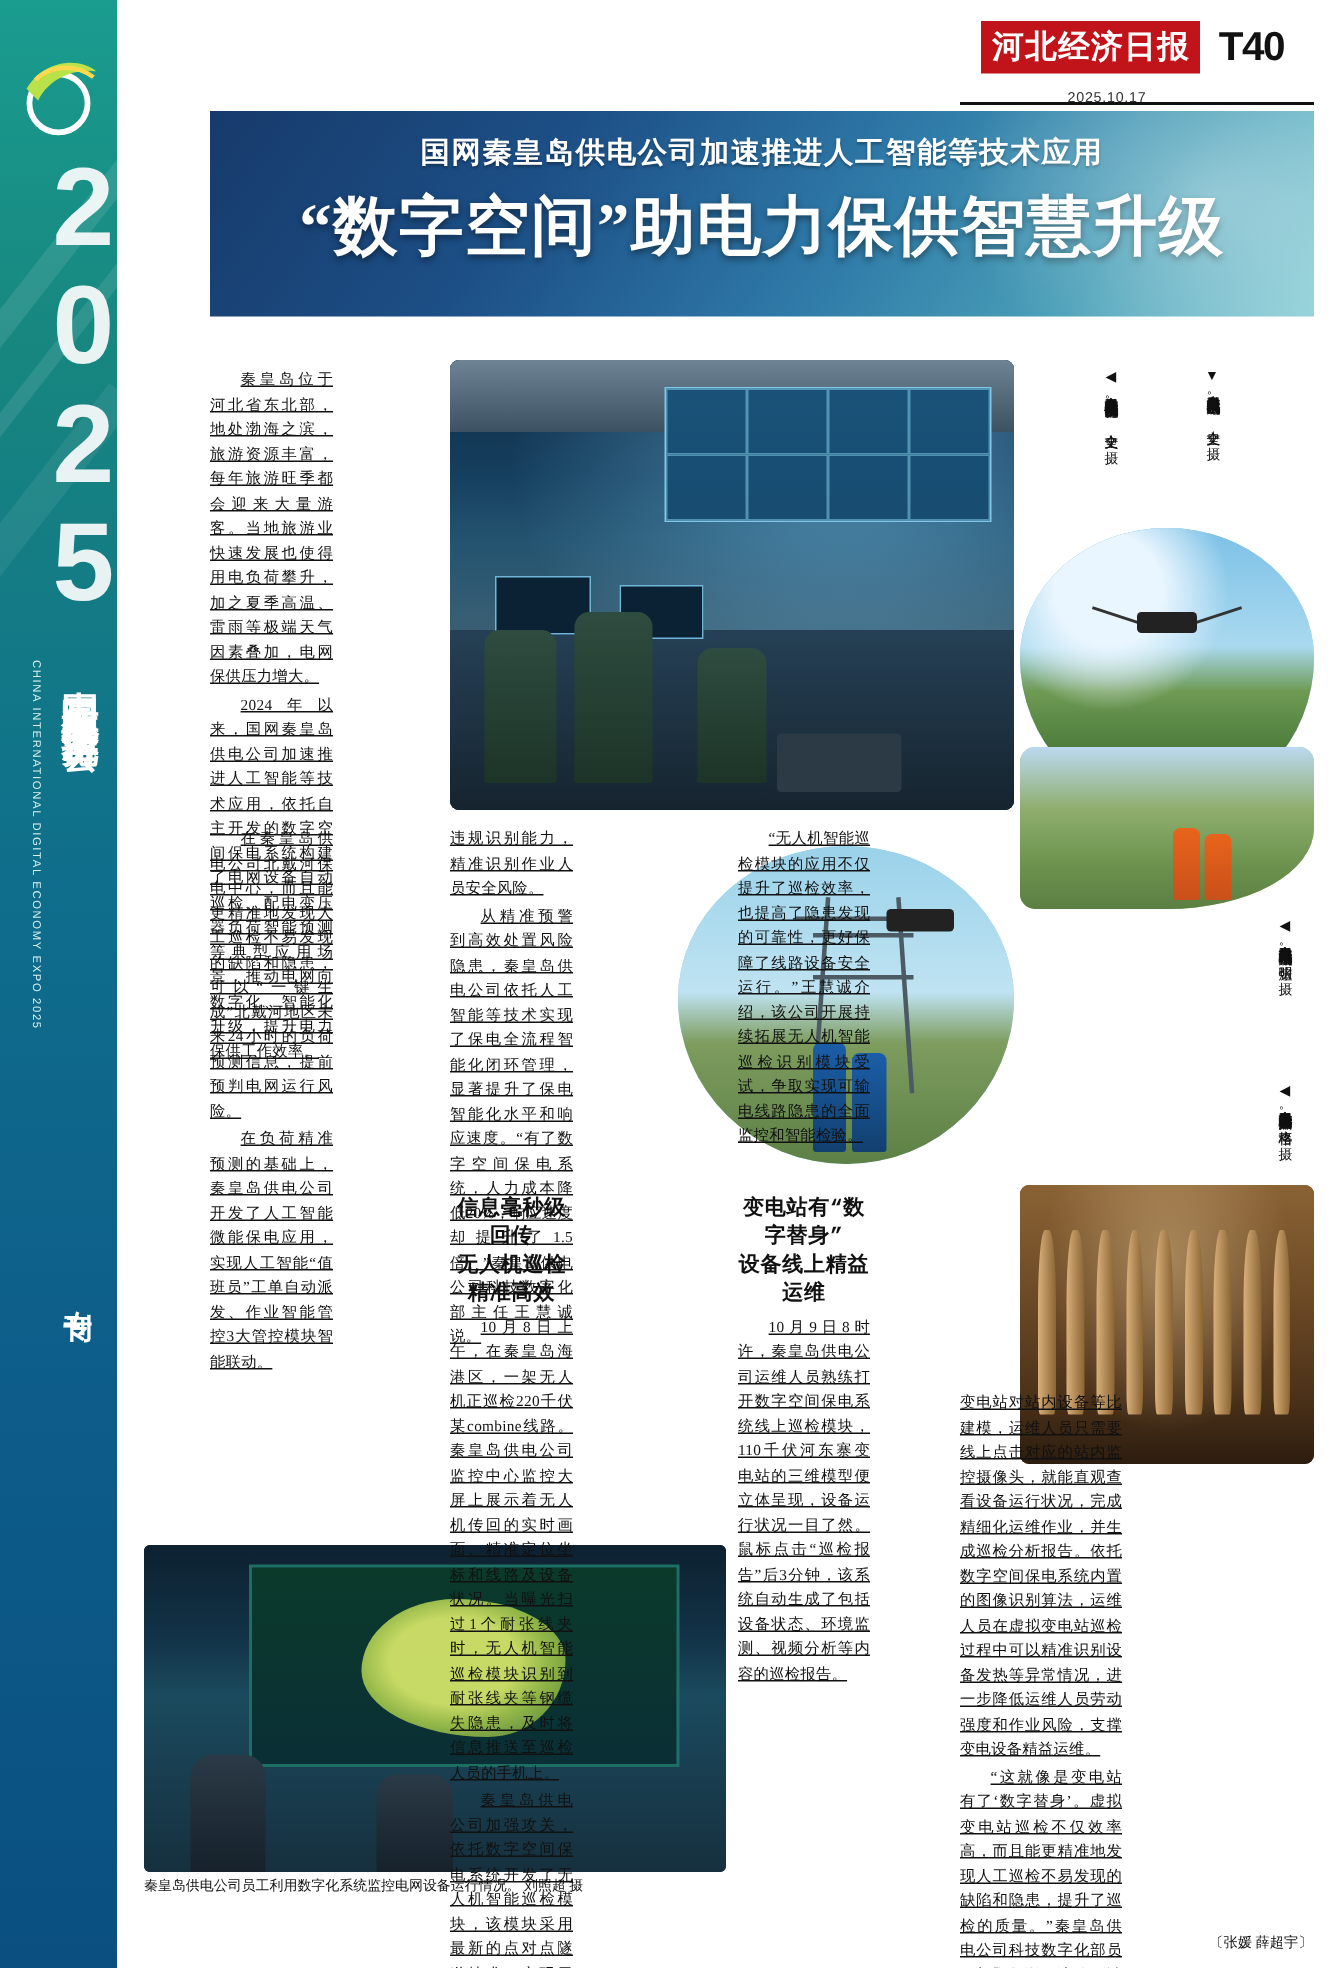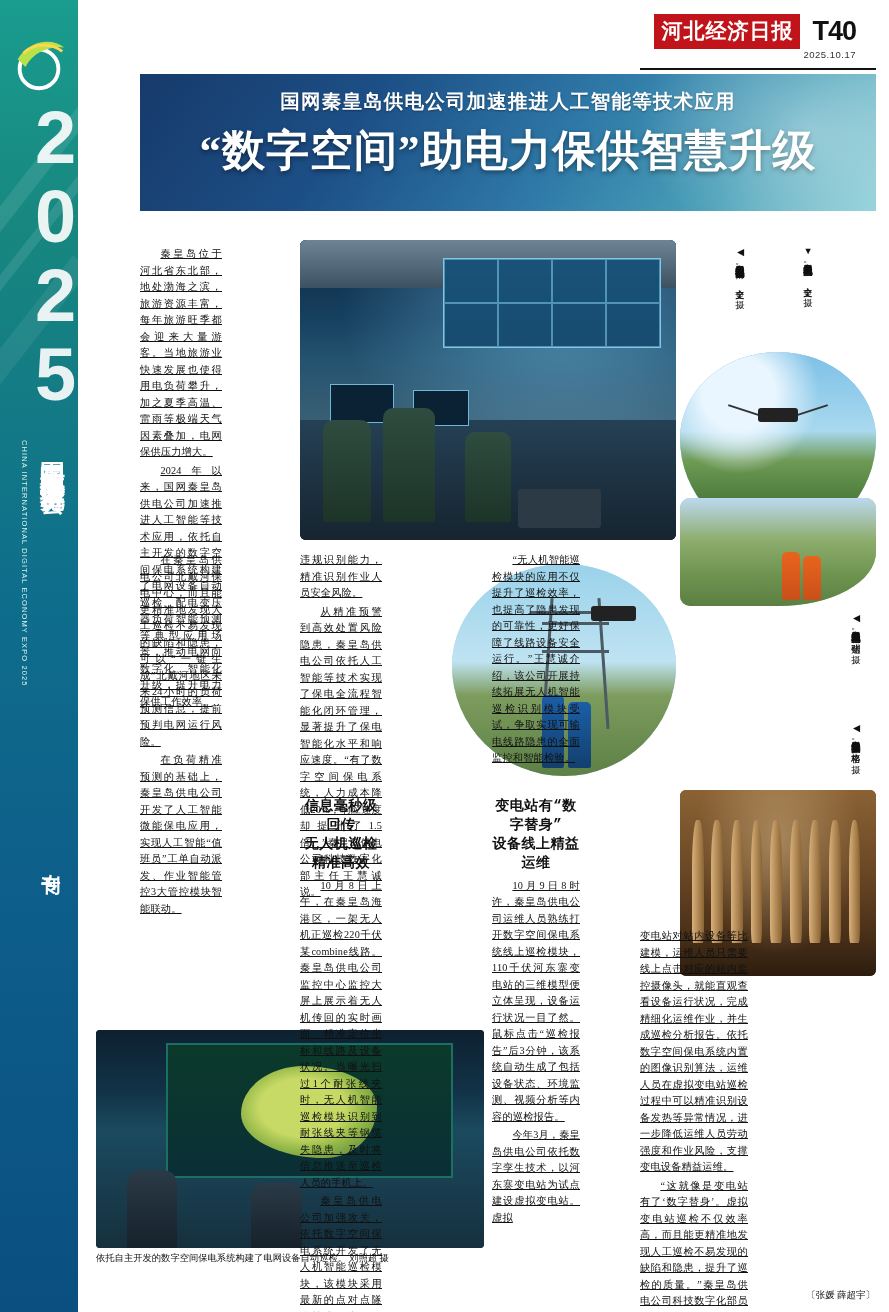--- a/index.html
+++ b/index.html
@@ -76,21 +76,21 @@
   .masthead-issue {
     display:inline-block;
     font-family: "Liberation Sans", sans-serif;
     font-size: 27px; font-weight: 700; color: #111;
     vertical-align: middle;
     margin-left: 8px;
     letter-spacing: -1px;
   }
   .masthead-date {
     font-family: "Liberation Sans", sans-serif;
-    font-size: 9.5px; color: #333; margin-top: 0; letter-spacing: .5px;
+    font-size: 9.5px; color: #333; margin-top: 11px; letter-spacing: .5px; text-align: center;
   }
   .masthead-rule {
     position: absolute; left: 640px; top: 68px; width: 236px; height: 2px; background: #111;
   }
   
   .headline-box {
     position: absolute; left: 140px; top: 74px; width: 736px; height: 137px;
     background: linear-gradient(125deg,#173a6b 0%, #1c4f86 30%, #2f7aa8 58%, #4aa0b8 80%, #8fd0d8 100%);
     overflow: hidden;
   }
@@ -380,21 +380,21 @@
 
 <div class="photo" id="photo-bottom">
   <div class="ph-inner">
     <div class="bigscreen">
       <div class="map-blob"></div>
     </div>
     <div class="bot-worker" style="left:8%;"></div>
     <div class="bot-worker" style="left:40%; height:30%;"></div>
   </div>
 </div>
-<div class="bottom-cap">依托自主开发的数字空间保电系统构建了电网设备自动巡检。          刘照超  摄</div>
+<div class="bottom-cap">秦皇岛供电公司员工利用数字化系统监控电网设备运行情况。          刘照超  摄</div>
 
 <div class="col col1">
   <p>秦皇岛位于河北省东北部，地处渤海之滨，旅游资源丰富，每年旅游旺季都会迎来大量游客。当地旅游业快速发展也使得用电负荷攀升，加之夏季高温、雷雨等极端天气因素叠加，电网保供压力增大。</p>
   <p>2024年以来，国网秦皇岛供电公司加速推进人工智能等技术应用，依托自主开发的数字空间保电系统构建了电网设备自动巡检、配电变压器负荷智能预测等典型应用场景，推动电网向数字化、智能化升级，提升电力保供工作效率。</p>
 </div>
 
 <div class="col col2">
   <p>在秦皇岛供电公司北戴河保电中心，而且能更精准地发现人工巡检不易发现的缺陷和隐患，可以“一键生成”北戴河地区未来24小时的负荷预测信息，提前预判电网运行风险。</p>
   <p>在负荷精准预测的基础上，秦皇岛供电公司开发了人工智能微能保电应用，实现人工智能“值班员”工单自动派发、作业智能管控3大管控模块智能联动。</p>
 
@@ -413,21 +413,20 @@
 </div>
 
 <div class="col col5">
   <p>“无人机智能巡检模块的应用不仅提升了巡检效率，也提高了隐患发现的可靠性，更好保障了线路设备安全运行。”王慧诚介绍，该公司开展持续拓展无人机智能巡检识别模块受试，争取实现可输电线路隐患的全面监控和智能检验。</p>
 </div>
 
 <div class="col col6">
   <div class="sub-head small" style="white-space:pre-line;">变电站有“数字替身”
 设备线上精益运维</div>
   <p>10月9日8时许，秦皇岛供电公司运维人员熟练打开数字空间保电系统线上巡检模块，110千伏河东寨变电站的三维模型便立体呈现，设备运行状况一目了然。鼠标点击“巡检报告”后3分钟，该系统自动生成了包括设备状态、环境监测、视频分析等内容的巡检报告。</p>
-  <p>今年3月，秦皇岛供电公司依托数字孪生技术，以河东寨变电站为试点建设虚拟变电站。虚拟</p>
 </div>
 
 <div class="col col7">
   <p style="text-indent:0;">变电站对站内设备等比建模，运维人员只需要线上点击对应的站内监控摄像头，就能直观查看设备运行状况，完成精细化运维作业，并生成巡检分析报告。依托数字空间保电系统内置的图像识别算法，运维人员在虚拟变电站巡检过程中可以精准识别设备发热等异常情况，进一步降低运维人员劳动强度和作业风险，支撑变电设备精益运维。</p>
   <p>“这就像是变电站有了‘数字替身’。虚拟变电站巡检不仅效率高，而且能更精准地发现人工巡检不易发现的缺陷和隐患，提升了巡检的质量。”秦皇岛供电公司科技数字化部员工刘照超说。该公司计划将数字孪生技术推广到更多变电站巡检工作中，并结合智能算法分析变电站设备历史运行数据，提前预警设备故障。</p>
 </div>
 
 <div class="byline">〔张媛 薛超宇〕</div>
 
 </body></html>

